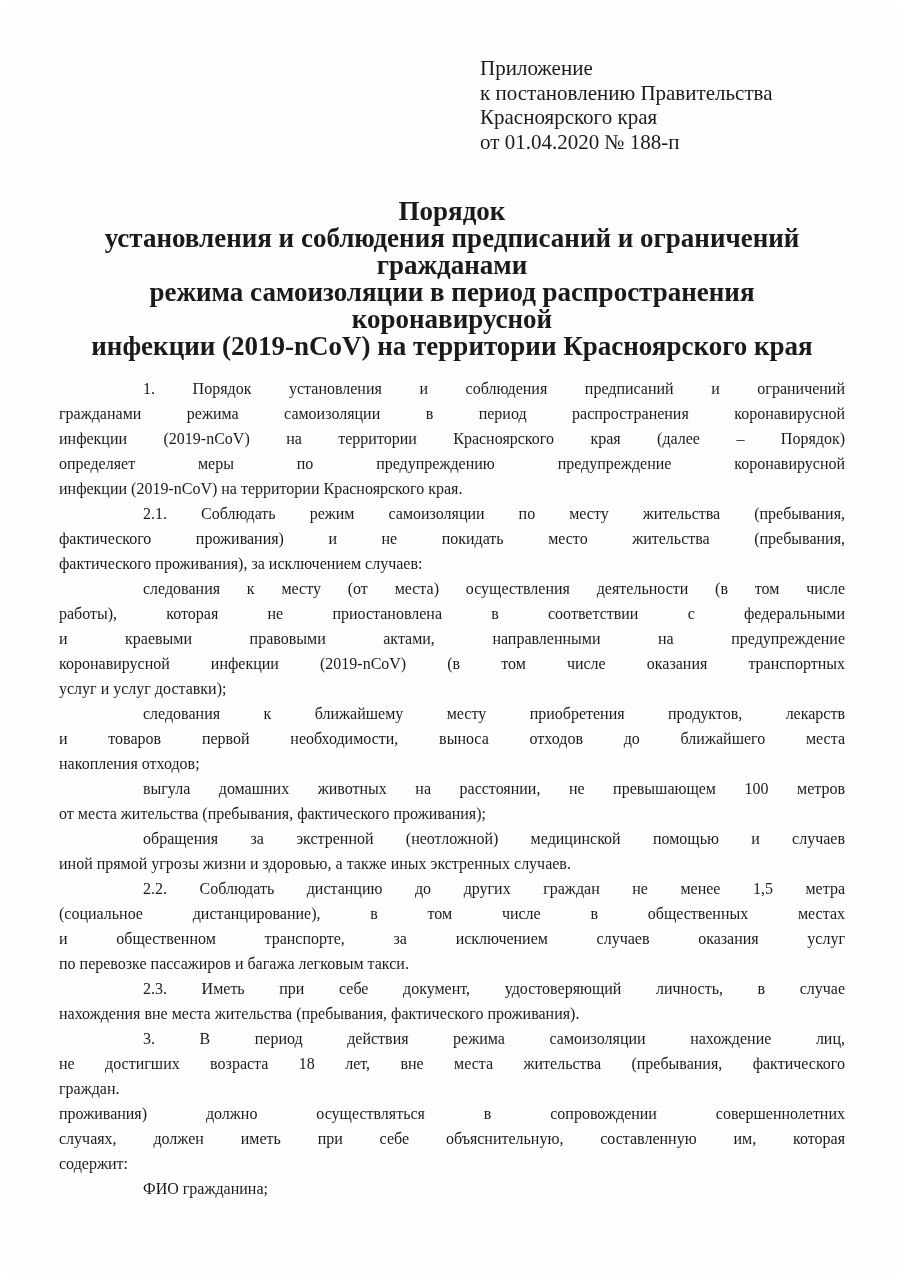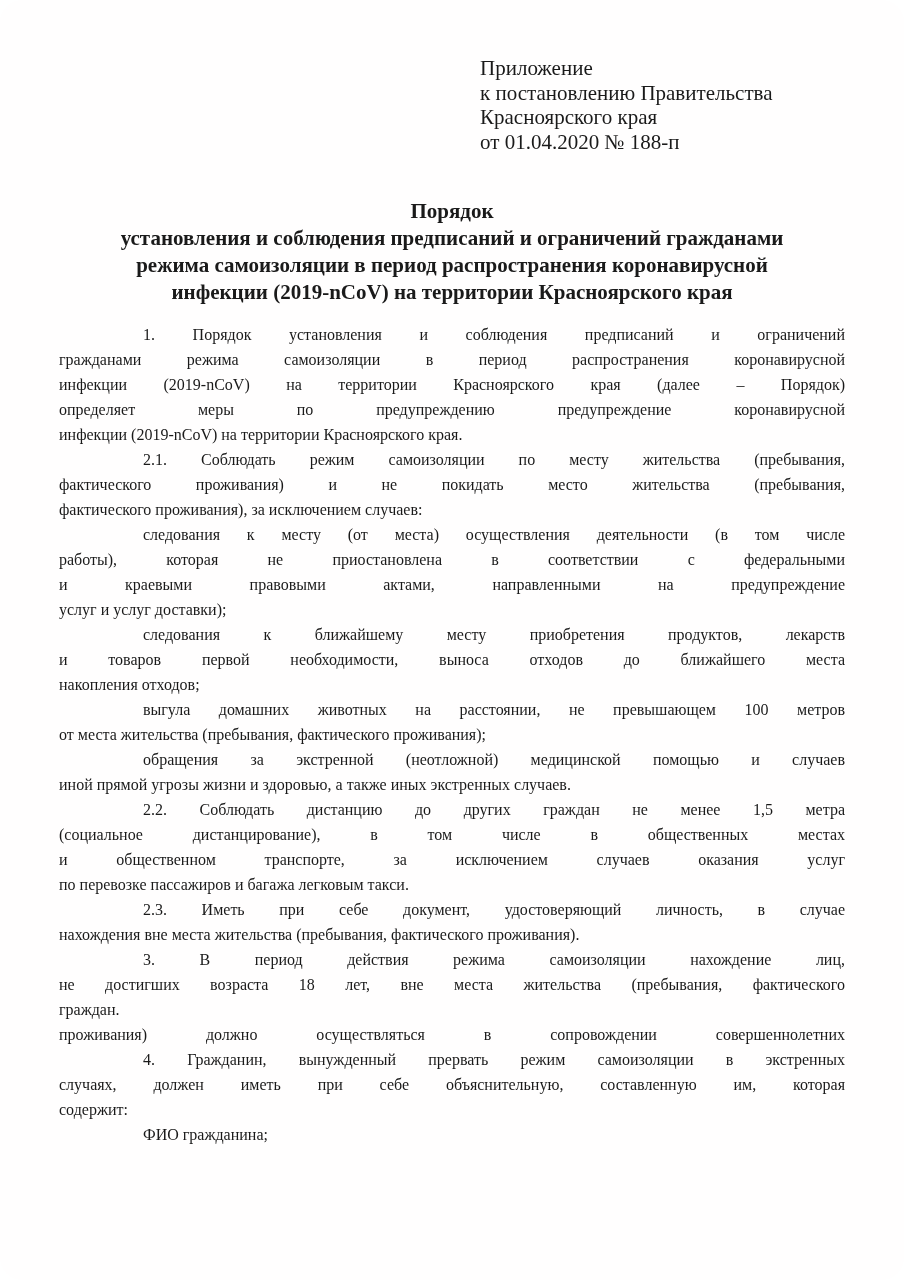--- a/index.html
+++ b/index.html
@@ -23,21 +23,21 @@
   .annex {
     margin-left: 421px;
     margin-top: 6px;
     font-size: 21px;
     line-height: 24.5px;
     text-align: left;
   }
   
   .doc-title {
     margin-top: 44px;
-    font-size: 21px;
+    font-size: 27px;
     font-weight: bold;
     line-height: 27px;
     text-align: center;
   }
   
   .doc-body {
     margin-top: 16px;
     font-size: 16px;
     line-height: 25px;
   }
@@ -83,20 +83,21 @@
     <div class="para">
       <div class="line first">2.1. Соблюдать режим самоизоляции по месту жительства (пребывания,</div>
       <div class="line">фактического проживания) и не покидать место жительства (пребывания,</div>
       <div class="line last">фактического проживания), за исключением случаев:</div>
     </div>
 
     <div class="para">
       <div class="line first">следования к месту (от места) осуществления деятельности (в том числе</div>
       <div class="line">работы), которая не приостановлена в соответствии с федеральными</div>
       <div class="line">и краевыми правовыми актами, направленными на предупреждение</div>
+      <div class="line">коронавирусной инфекции (2019-nCoV) (в том числе оказания транспортных</div>
       <div class="line last">услуг и услуг доставки);</div>
     </div>
 
     <div class="para">
       <div class="line first">следования к ближайшему месту приобретения продуктов, лекарств</div>
       <div class="line">и товаров первой необходимости, выноса отходов до ближайшего места</div>
       <div class="line last">накопления отходов;</div>
     </div>
 
     <div class="para">
@@ -122,21 +123,20 @@
     </div>
 
     <div class="para">
       <div class="line first">3. В период действия режима самоизоляции нахождение лиц,</div>
       <div class="line">не достигших возраста 18 лет, вне места жительства (пребывания, фактического</div>
       <div class="line last">граждан.</div>
       <div class="line">проживания) должно осуществляться в сопровождении совершеннолетних</div>
     </div>
 
     <div class="para">
-      <div class="line first">4. Гражданин, вынужденный прервать режим самоизоляции в экстренных</div>
       <div class="line">случаях, должен иметь при себе объяснительную, составленную им, которая</div>
       <div class="line last">содержит:</div>
     </div>
 
     <div class="para">
       <div class="line first last">ФИО гражданина;</div>
     </div>
 
   </div>
 </div>

